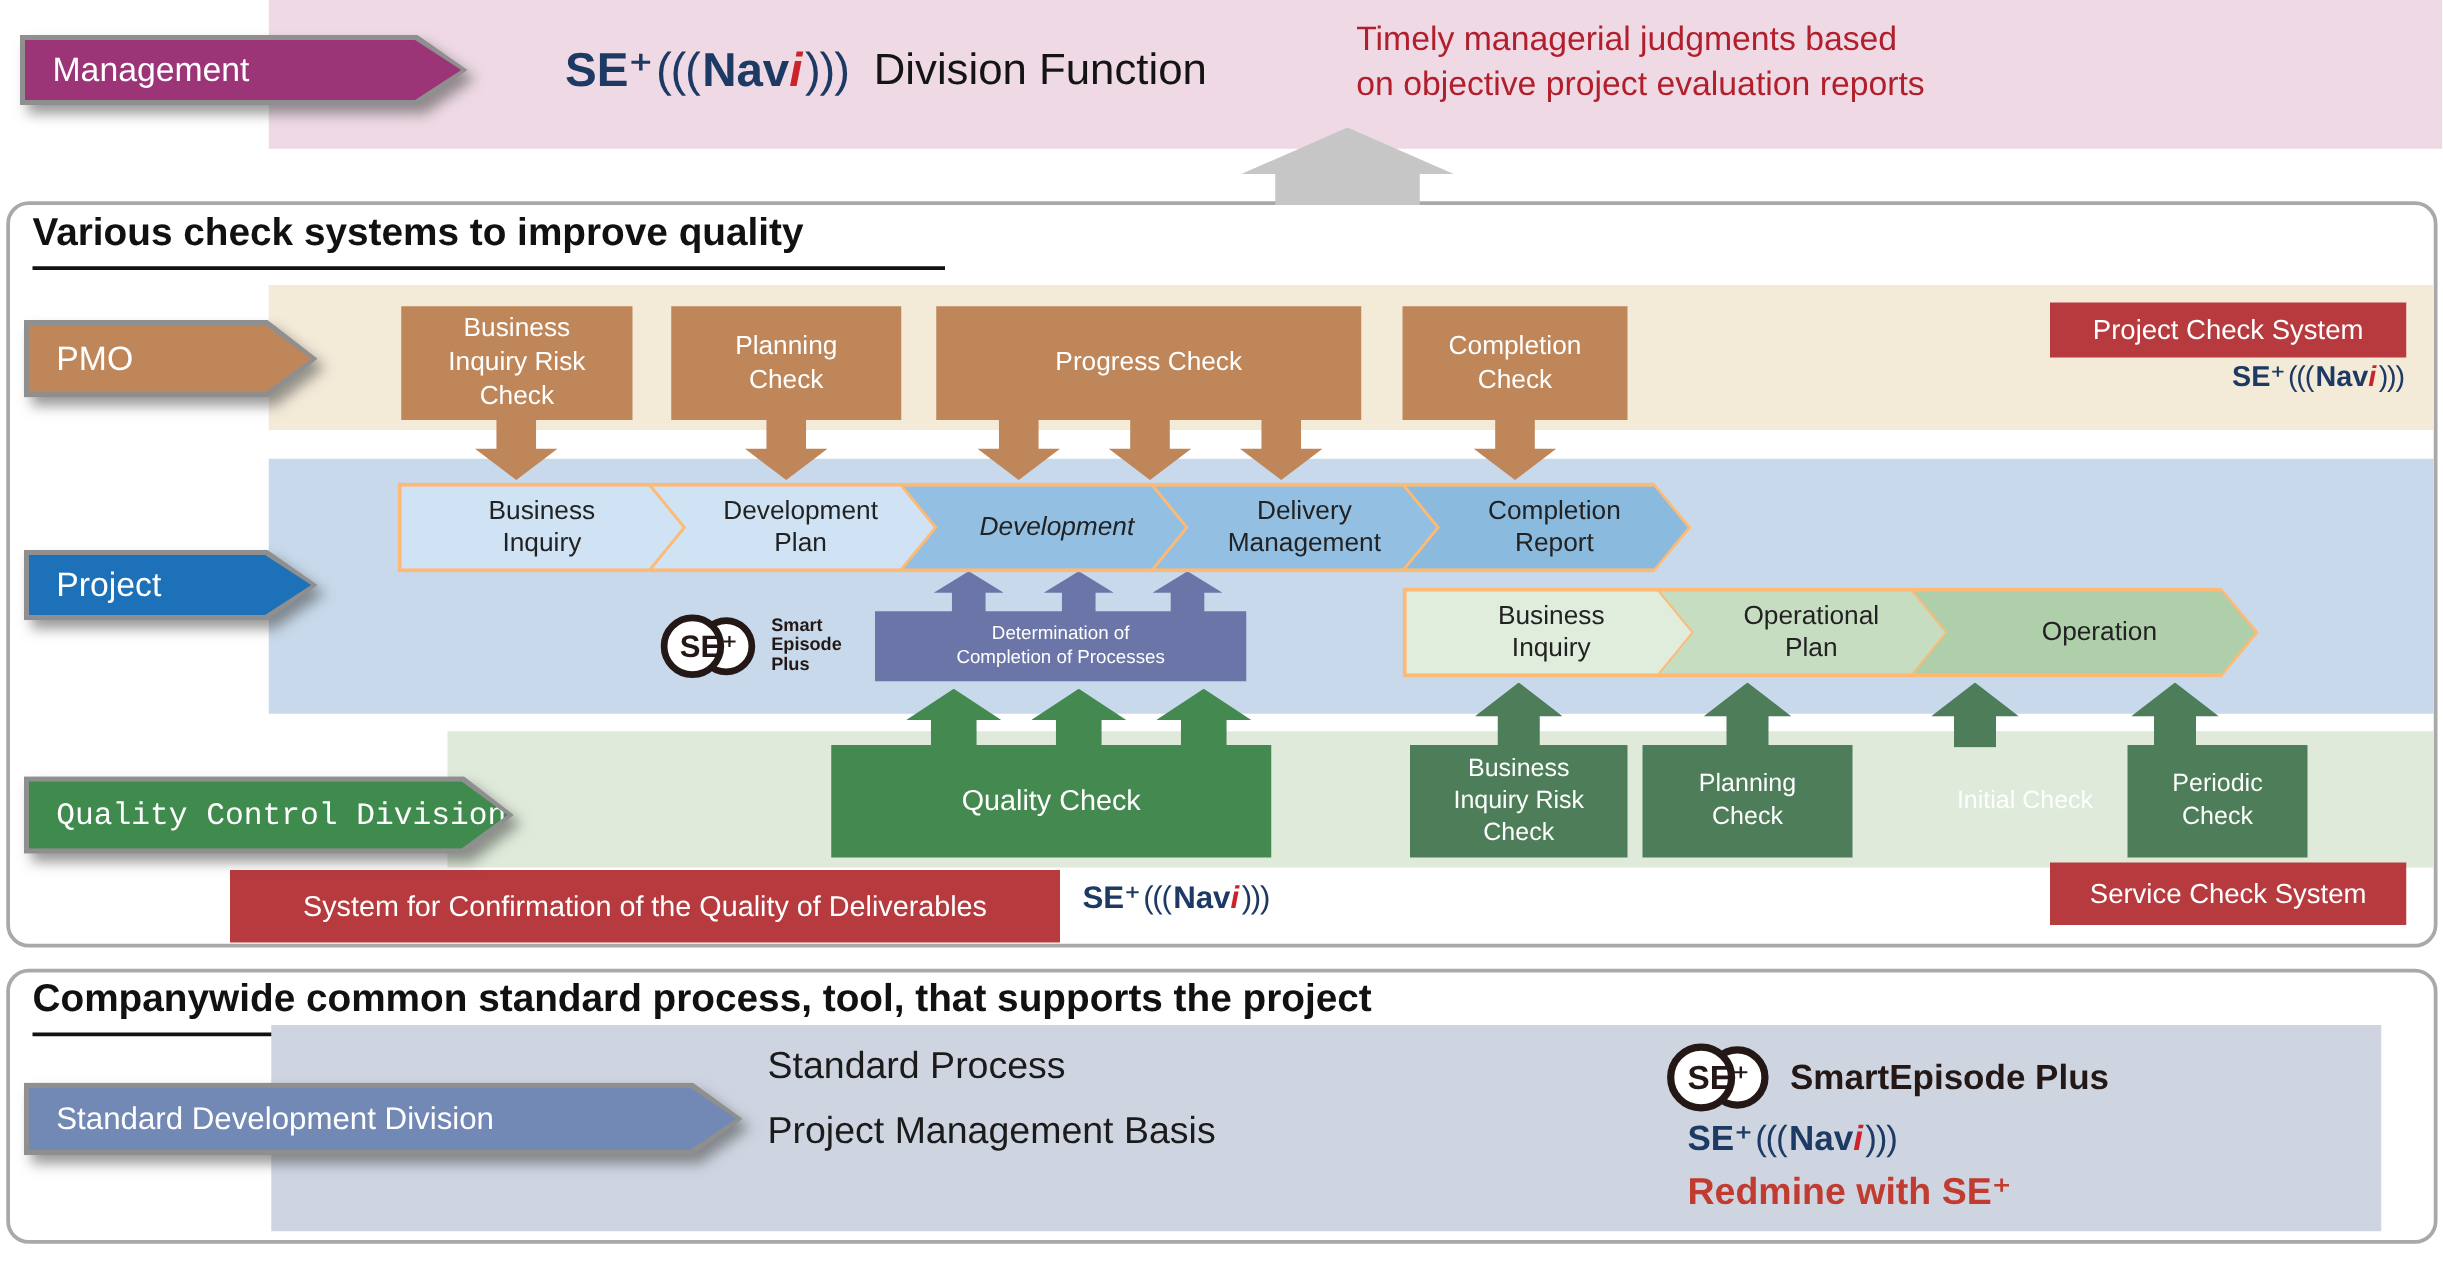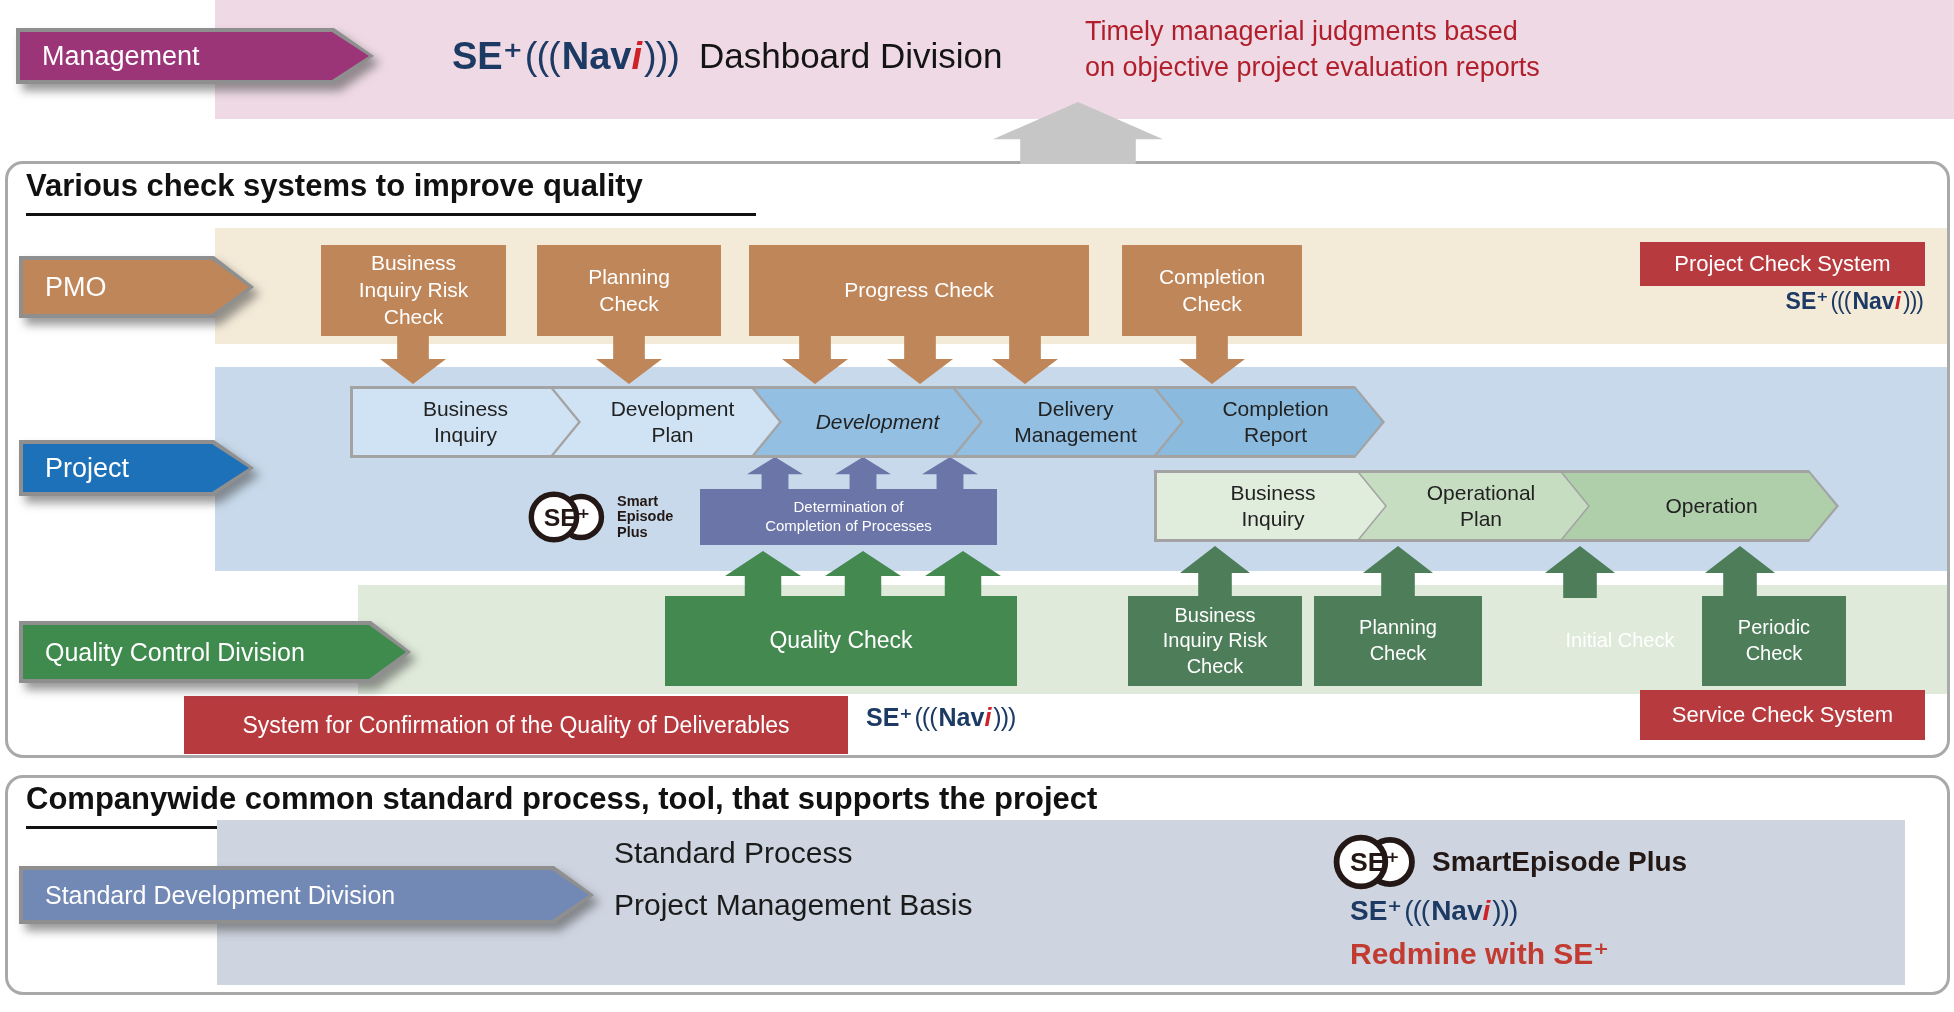--- a/index.html
+++ b/index.html
@@ -45,21 +45,21 @@
     clip-path:polygon(0 0,calc(100% - 40px) 0,100% 50%,calc(100% - 40px) 100%,0 100%);}
   .rb-inner{position:absolute;left:4px;top:4px;right:5px;bottom:4px;color:#fff;
     display:flex;align-items:center;padding-left:22px;box-sizing:border-box;
     clip-path:polygon(0 0,calc(100% - 37px) 0,100% 50%,calc(100% - 37px) 100%,0 100%);}
   .rb-mgmt{left:16px;top:28px;width:358px;height:56px;font-size:27px;}
   .rb-mgmt .rb-inner{background:#9c3478;}
   .rb-pmo{left:19px;top:256px;width:235px;height:62px;font-size:27px;}
   .rb-pmo .rb-inner{background:#bf8659;}
   .rb-proj{left:19px;top:440px;width:235px;height:56px;font-size:27px;}
   .rb-proj .rb-inner{background:#1d71b8;}
-  .rb-qcd{left:19px;top:621px;width:392px;height:62px;font-size:25px;}
+  .rb-qcd{left:19px;top:621px;width:392px;height:62px;font-size:25px;font-family:Liberation Mono, monospace;}
   .rb-qcd .rb-inner{background:#3f8b4d;}
   .rb-sdd{left:19px;top:866px;width:575px;height:58px;font-size:25px;}
   .rb-sdd .rb-inner{background:#7289b5;}
   
   .check-box{position:absolute;color:#fff;line-height:1.28;display:flex;align-items:center;
     justify-content:center;text-align:center;box-sizing:border-box;z-index:3;}
   .cb-brown{background:#bf8659;font-size:21px;top:245px;height:91px;}
   .cb-b0{left:321px;width:185px;padding:0 30px;}
   .cb-b1{left:537px;width:184px;padding:0 40px;}
   .cb-b2{left:749px;width:340px;}
@@ -76,22 +76,22 @@
     font-size:15px;line-height:1.25;flex-direction:column;z-index:3;}
   
   .ar{position:absolute;z-index:2;}
   .ar-down{clip-path:polygon(50% 100%,0 48%,26% 48%,26% 0,74% 0,74% 48%,100% 48%);}
   .ar-up{clip-path:polygon(50% 0,100% 52%,74% 52%,74% 100%,26% 100%,26% 52%,0 52%);}
   .ar-brown{background:#bf8659;width:66px;height:48px;top:336px;}
   .ar-purple{background:#6b75a8;width:56px;height:33px;top:457px;}
   .ar-qc{background:#44894f;width:76px;height:48px;top:551px;}
   .ar-svc{background:#4d7e59;width:70px;height:52px;top:546px;}
   
-  .flow{position:absolute;background:#a3a3a3;
-    clip-path:polygon(0 0,calc(100% - 30px) 0,100% 50%,calc(100% - 30px) 100%,0 100%);z-index:3;margin-left:32px;}
+  .flow{position:absolute;background:#fdba74;
+    clip-path:polygon(0 0,calc(100% - 30px) 0,100% 50%,calc(100% - 30px) 100%,0 100%);z-index:3;}
   .flow1{left:318px;top:386px;width:1035px;height:72px;}
   .flow2{left:1122px;top:470px;width:685px;height:72px;}
   .seg{position:absolute;top:3px;bottom:3px;display:flex;align-items:center;justify-content:center;
     text-align:center;font-size:21px;color:#222;line-height:1.22;box-sizing:border-box;}
   .seg-first{clip-path:polygon(0 0,calc(100% - 27px) 0,100% 50%,calc(100% - 27px) 100%,0 100%);}
   .seg-mid{clip-path:polygon(0 0,calc(100% - 27px) 0,100% 50%,calc(100% - 27px) 100%,0 100%,27px 50%);}
   .f1-s0{left:3px;width:225px;background:#cfe3f5;padding:0 40px;}
   .f1-s1{left:204px;width:225px;background:#cfe3f5;padding:0 38px 0 50px;}
   .f1-s2{left:405px;width:225px;background:#92bfe2;padding-left:20px;font-style:italic;}
   .f1-s3{left:606px;width:225px;background:#92bfe2;padding:0 38px 0 52px;}
@@ -121,21 +121,21 @@
 </style>
 </head>
 <body>
 
 <div id="stage">
 
   <div>
     <div class="abs pink-banner"></div>
     <div class="abs dash-logo">
       <span class="navi navi-lg"><span>SE⁺</span><span class="nv-arc">(((</span><span>Nav</span><span class="nv-i">i</span><span class="nv-arc">)))</span></span>
-      <span class="dash-suffix">Dashboard Division</span>
+      <span class="dash-suffix">Division Function</span>
     </div>
     <div class="abs mgmt-note">
       <div>Timely managerial judgments based</div>
       <div>on objective project evaluation reports</div>
     </div>
     <div class="ribbon rb-mgmt">
       <div class="rb-outer"></div>
       <div class="rb-inner">Management</div>
     </div>
   </div>

